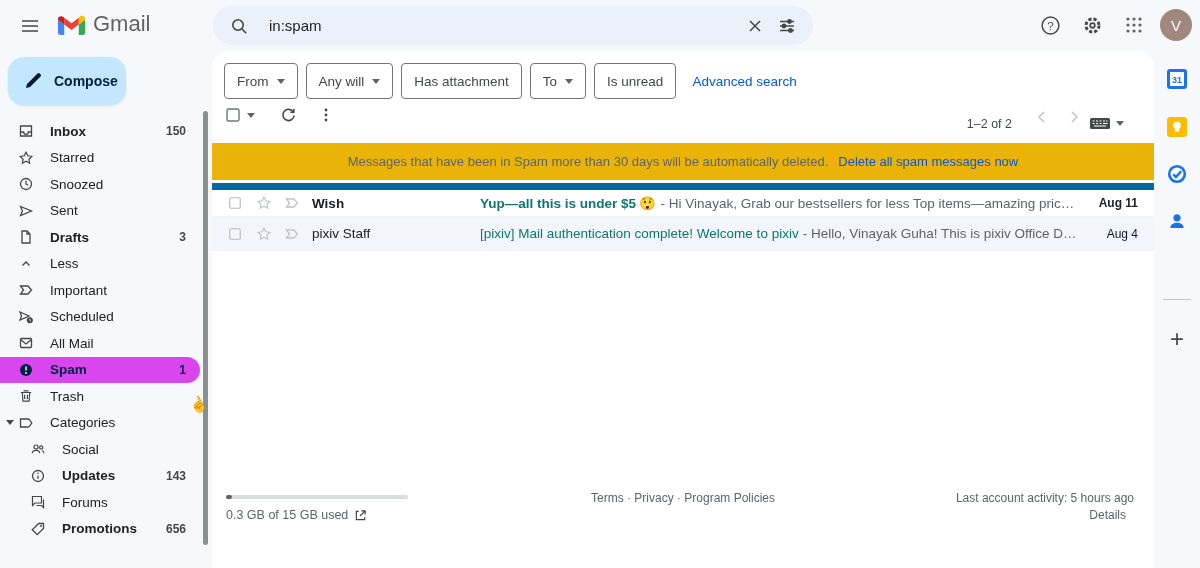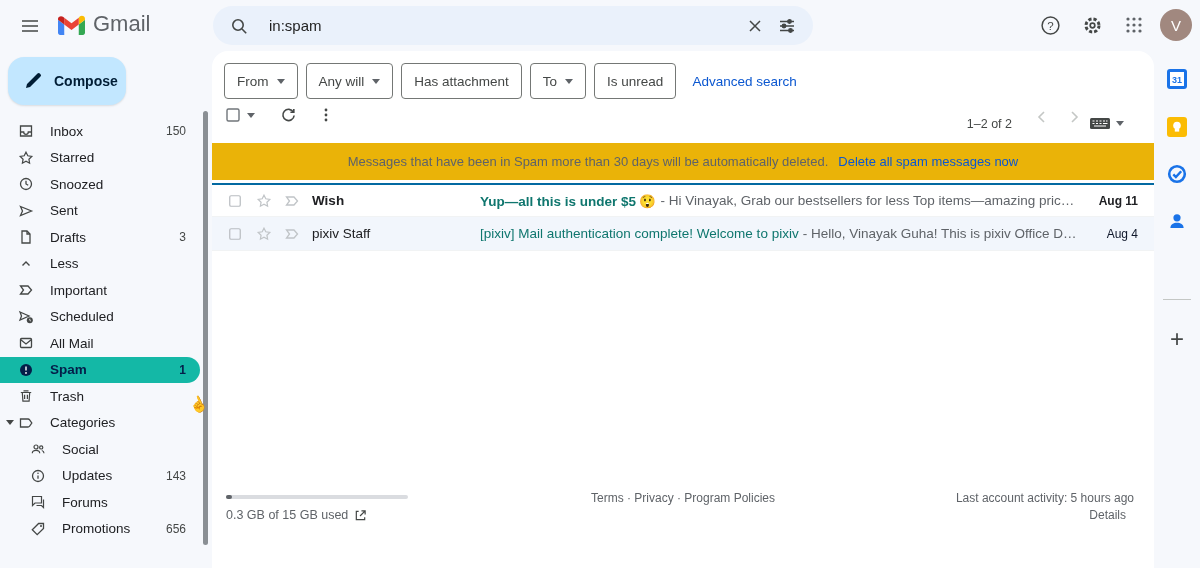--- a/index.html
+++ b/index.html
@@ -20,43 +20,43 @@
   .avatar{width:32px;height:32px;border-radius:50%;background:#a1887f;color:#fff;font-size:15px;display:flex;align-items:center;justify-content:center}
 
   
   .sidebar{position:absolute;left:0;top:51px;width:212px;height:517px}
   .compose{position:absolute;left:8px;top:6px;width:118px;height:48px;background:#c2e7ff;border-radius:16px;display:flex;align-items:center;gap:12px;padding-left:16px;box-shadow:0 1px 2px rgba(60,64,67,.15)}
   .compose span{font-size:14px;font-weight:bold;color:#001d35}
   .nav{position:absolute;top:67px;left:0;width:200px}
   .nav-item{height:26.5px;display:flex;align-items:center;padding-left:18px;font-size:13.5px;color:#202124;border-radius:0 16px 16px 0;position:relative}
   .nav-item .lbl{margin-left:16px}
   .nav-item .count{position:absolute;right:14px;font-size:12px;color:#444746}
-  .nav-item.b .lbl,.nav-item.b .count{font-weight:normal}
-  .nav-item.sel{background:#14b8a6}
+  .nav-item.b .lbl,.nav-item.b .count{font-weight:bold}
+  .nav-item.sel{background:#d946ef}
   .nav-item.sel .lbl,.nav-item.sel .count{font-weight:bold;color:#041e49}
   .nav-item.child{padding-left:30px}
   .tri{position:absolute;left:6px;width:0;height:0;border-left:4px solid transparent;border-right:4px solid transparent;border-top:5px solid #444746}
   .side-scroll{position:absolute;left:203px;top:60px;width:5px;height:434px;background:#8a8f94;border-radius:3px}
   .cursor{position:absolute;left:189px;top:345px;font-size:15px;transform:rotate(-25deg);color:#1f1f1f}
 
   
   .card{position:absolute;left:212px;top:51px;width:942px;height:517px;background:#fff;border-radius:16px 16px 0 0}
   .chips{position:absolute;left:12px;top:12px;display:flex;align-items:center;gap:8px}
   .chip{height:36px;border:1px solid #747775;border-radius:4px;display:flex;align-items:center;gap:8px;padding:0 12px;font-size:13.5px;color:#444746;background:#fff}
   .adv{font-size:13.5px;color:#0b57d0;margin-left:8px}
   .caret{width:0;height:0;border-left:4px solid transparent;border-right:4px solid transparent;border-top:5px solid #5f6368}
   .listbar{position:absolute;left:12px;top:40px;width:918px;height:40px;display:flex;align-items:flex-end}
   .lb-ic{width:32px;height:32px;display:flex;align-items:center;justify-content:center;border-radius:50%}
   .pag{position:absolute;right:130px;font-size:12.5px;color:#444746}
   .pgbtn{position:absolute;width:28px;height:28px;display:flex;align-items:center;justify-content:center}
   .kbd{position:absolute;right:18px;display:flex;align-items:center;gap:5px}
   .banner{position:absolute;left:0;top:92px;width:942px;height:37px;background:#eab308;display:flex;align-items:center;justify-content:center;font-size:13px;color:#5f6368;gap:10px}
   .banner a{color:#0b57d0;text-decoration:none;cursor:pointer}
   .row{position:absolute;left:0;width:942px;height:34px;display:flex;align-items:center;border-bottom:1px solid #f1f3f4;font-size:13.5px;padding:0 16px;cursor:pointer}
-  .row1{top:132px;border-top:2px solid #0369a1;background:#fff}
+  .row1{top:132px;border-top:7px solid #0369a1;background:#fff}
   .row2{top:166px;background:#f2f6fc}
   .row .rowic{width:28px;display:flex;justify-content:flex-start;align-items:center}
   .sender{width:168px;color:#202124}
   .row1 .sender,.row1 .subj{font-weight:bold}
   .subj{color:#0f766e;white-space:nowrap}
   .snip{color:#5f6368;white-space:nowrap;overflow:hidden;text-overflow:ellipsis;flex:1;margin-left:4px}
   .rdate{width:58px;text-align:right;font-size:12px;color:#202124}
   .row1 .rdate{font-weight:bold}
   .row2 .rdate{color:#0f172a}
 

